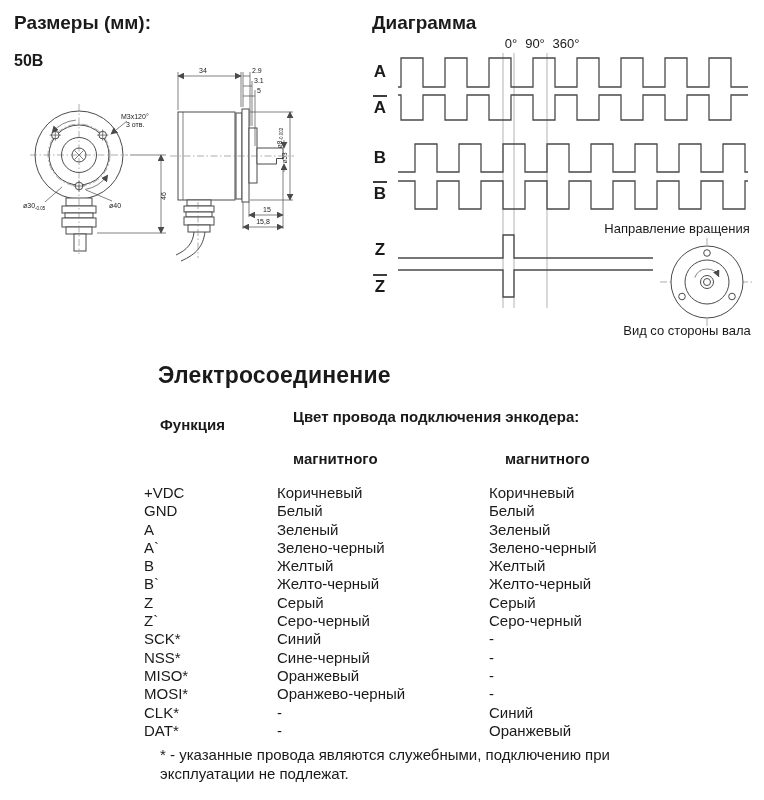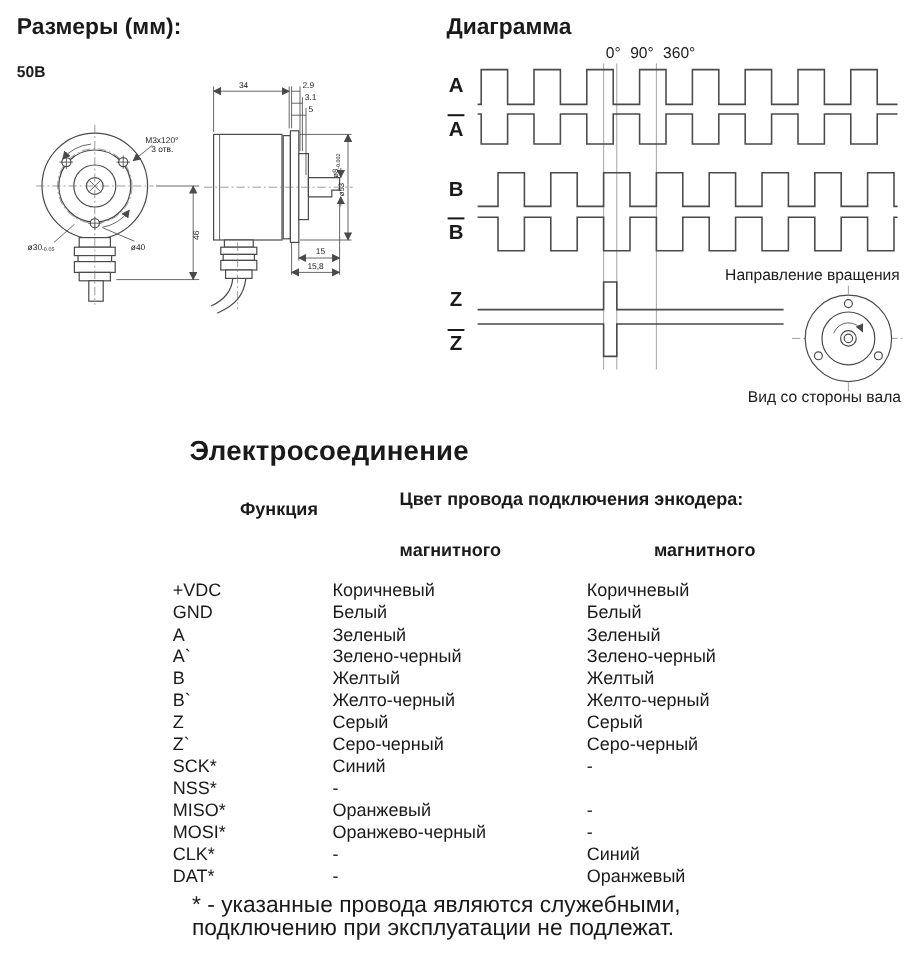--- a/index.html
+++ b/index.html
@@ -3,27 +3,27 @@
 <meta charset="utf-8">
 <style>
   :root{
     --ink:#1a1a1a; --line:#4a4a4a; --refline:#aaaaaa; --bg:#ffffff;
   }
   html,body{margin:0;padding:0;background:#fff;}
   .page{position:relative;width:764px;height:800px;background:var(--bg);
         font-family:"Liberation Sans",sans-serif;color:var(--ink);overflow:hidden;padding-left:16px;}
   .abs{position:absolute;}
   .title{font-size:19px;font-weight:bold;white-space:nowrap;}
-  .model{font-size:13px;font-weight:bold;}
+  .model{font-size:16px;font-weight:bold;}
   .sect{font-size:23px;font-weight:bold;letter-spacing:.2px;}
-  .colhead{font-size:15px;font-weight:bold;white-space:nowrap;margin-left:40px;}
+  .colhead{font-size:15px;font-weight:bold;white-space:nowrap;}
   .conn{position:absolute;left:144px;top:484px;font-size:15px;}
   .crow{display:flex;height:18.3px;line-height:18.3px;white-space:nowrap;}
   .c1{width:133px;} .c2{width:212px;} .c3{width:180px;}
-  .foot{font-size:19px;line-height:19px;width:480px;}
+  .foot{font-size:15px;line-height:19px;width:480px;}
   svg{position:absolute;overflow:visible;}
   svg text{font-family:"Liberation Sans",sans-serif;fill:var(--ink);}
   .ln{stroke:var(--line);stroke-width:1;fill:none;}
   .fw{fill:#fff;}
   .thin{stroke:var(--line);stroke-width:0.7;fill:none;}
   .cl{stroke:#777;stroke-width:0.6;stroke-dasharray:7 2.5 1.5 2.5;fill:none;}
   .ref{stroke:var(--refline);stroke-width:0.9;}
   .wave{stroke:var(--line);stroke-width:1.3;fill:none;stroke-linejoin:miter;}
   .ovr{stroke:var(--ink);stroke-width:1.7;}
   .siglab{font-size:17px;font-weight:bold;}
@@ -250,20 +250,21 @@
         <span class="c2">Серо-черный</span>
         <span class="c3">Серо-черный</span>
       </div>
       <div class="crow">
         <span class="c1">SCK*</span>
         <span class="c2">Синий</span>
         <span class="c3">-</span>
       </div>
       <div class="crow">
         <span class="c1">NSS*</span>
+        <span class="c2">Сине-черный</span>
         <span class="c3">-</span>
       </div>
       <div class="crow">
         <span class="c1">MISO*</span>
         <span class="c2">Оранжевый</span>
         <span class="c3">-</span>
       </div>
       <div class="crow">
         <span class="c1">MOSI*</span>
         <span class="c2">Оранжево-черный</span>

